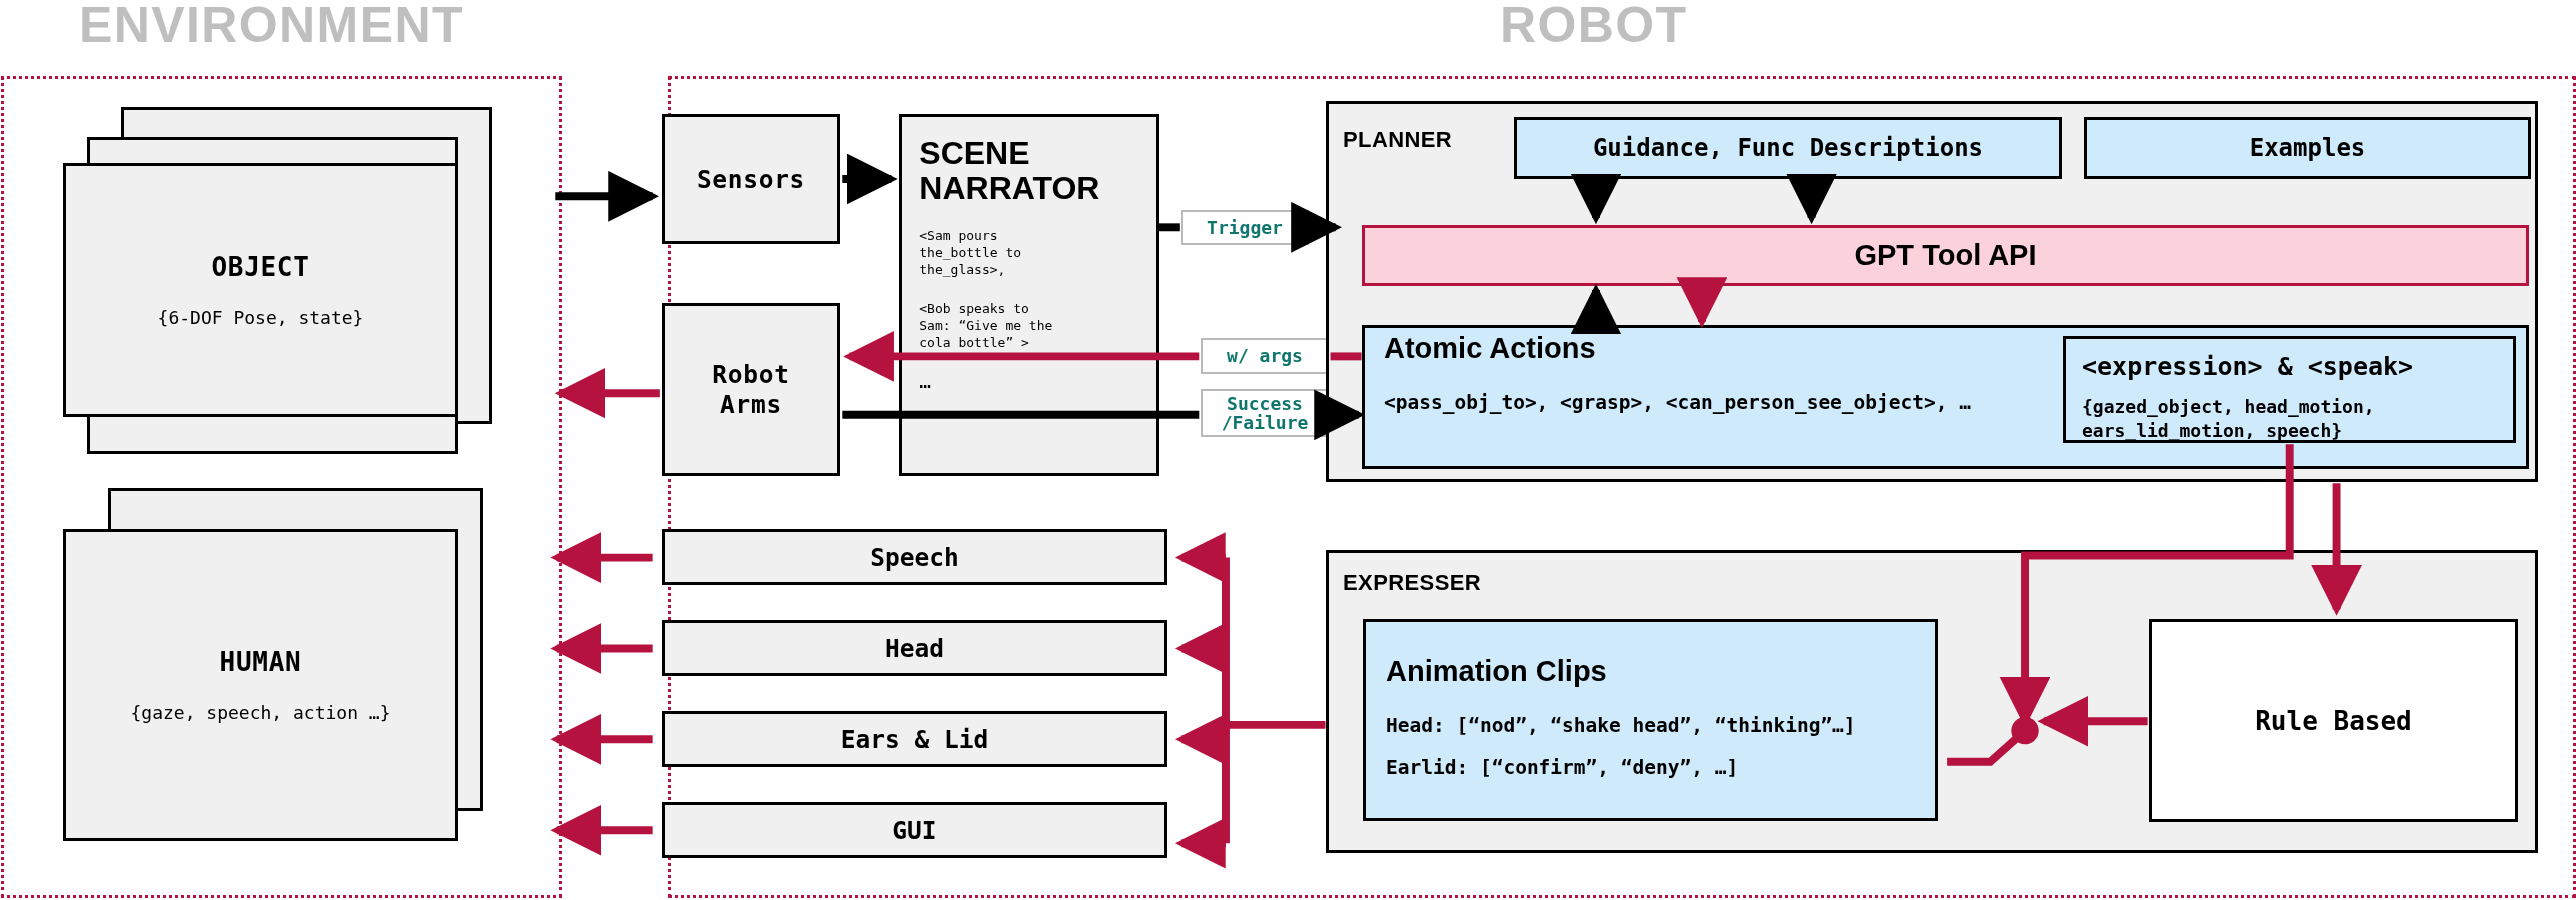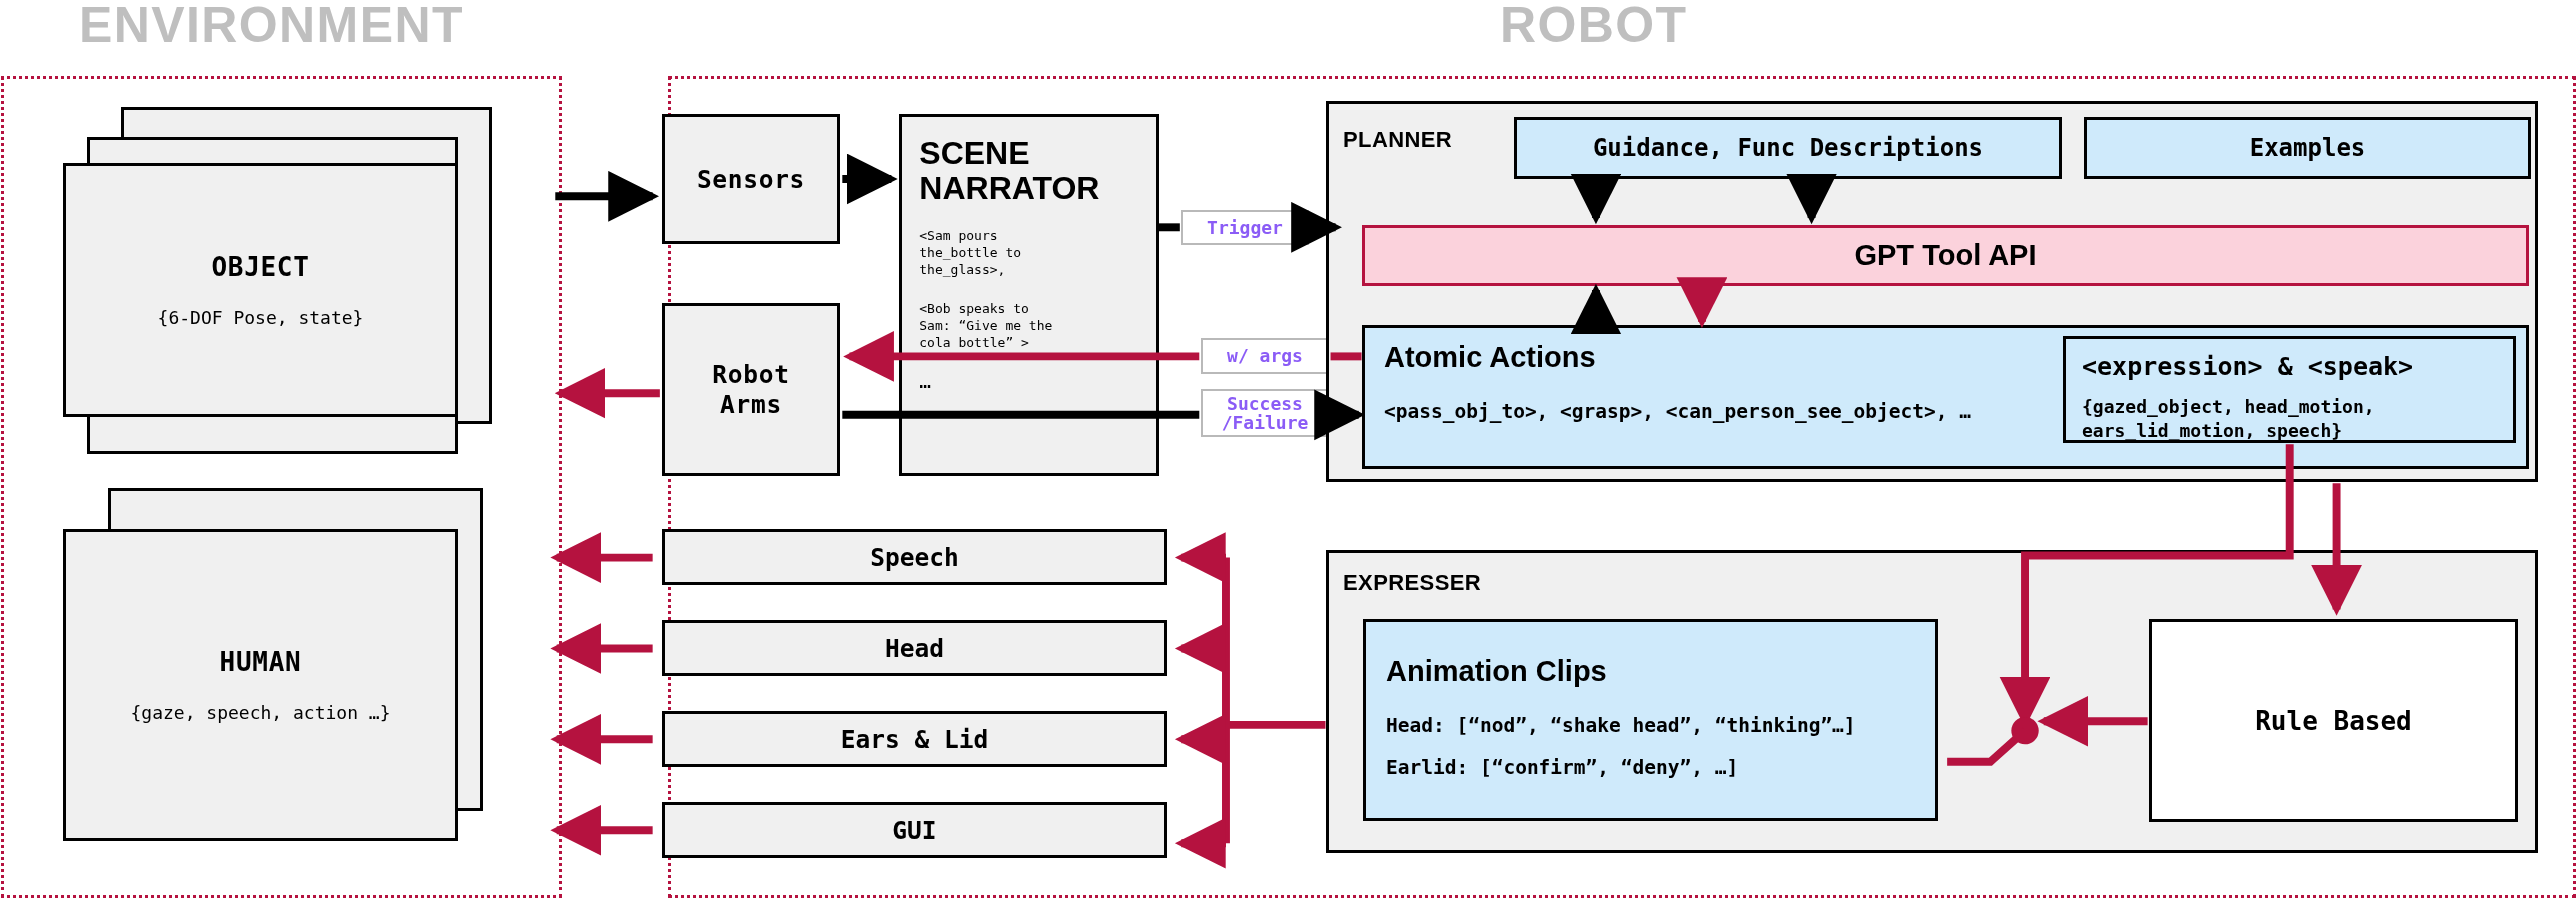--- a/index.html
+++ b/index.html
@@ -35,21 +35,21 @@
   .gbox .title{font-weight:bold;font-size:26px;color:#000;letter-spacing:0.7px;}
   .gbox .sub{font-size:18px;color:#000;margin-top:24.5px;letter-spacing:0px;}
 
   
   .stack-card{position:absolute;background:#f0f0f0;border:3.6px solid #000;box-sizing:border-box;}
 
   
   .chip{
     position:absolute;background:#ffffff;border:2.2px solid #b9b9b9;
     box-sizing:border-box;display:flex;align-items:center;justify-content:center;
-    font-size:18px;font-weight:bold;color:#8b5cf6;text-align:center;line-height:1.06;
+    font-size:18px;font-weight:bold;color:#0f766e;text-align:center;line-height:1.06;
     white-space:pre-line;
   }
 
   
   .panel{
     position:absolute;background:#f0f0f0;border:3.6px solid #000;box-sizing:border-box;
   }
   .panel-label{
     position:absolute;font-weight:bold;font-size:22px;color:#000;
     font-family:"Liberation Sans", sans-serif;letter-spacing:0.4px;
@@ -160,21 +160,21 @@
   </div>
 
   <div class="bluebox" style="left:2084px;top:117px;width:447px;height:62px;font-size:24px;">
     <span>Examples</span>
   </div>
 
   <div class="pinkbox" style="left:1362px;top:225px;width:1167px;height:61px;">
     <span>GPT Tool API</span>
   </div>
 
-  <div class="bluebox left" style="left:1362px;top:325px;width:1167px;height:144px;padding:13px 19px;">
+  <div class="bluebox left" style="left:1362px;top:325px;width:1167px;height:144px;padding:4px 19px;">
     <span class="bb-head">Atomic Actions</span>
     <span class="bb-line" style="margin-top:26px;font-weight:bold;">&lt;pass_obj_to&gt;, &lt;grasp&gt;, &lt;can_person_see_object&gt;,   …</span>
   </div>
 
   <div class="bluebox left" style="left:2063px;top:336px;width:453px;height:107px;padding:13px 16px;background:#cfeafb;">
     <span class="bb-mono-head">&lt;expression&gt; &amp; &lt;speak&gt;</span>
     <span class="bb-line2" style="margin-top:14.4px;white-space:pre-line;">{gazed_object, head_motion,
 ears_lid_motion, speech}</span>
   </div>
 

